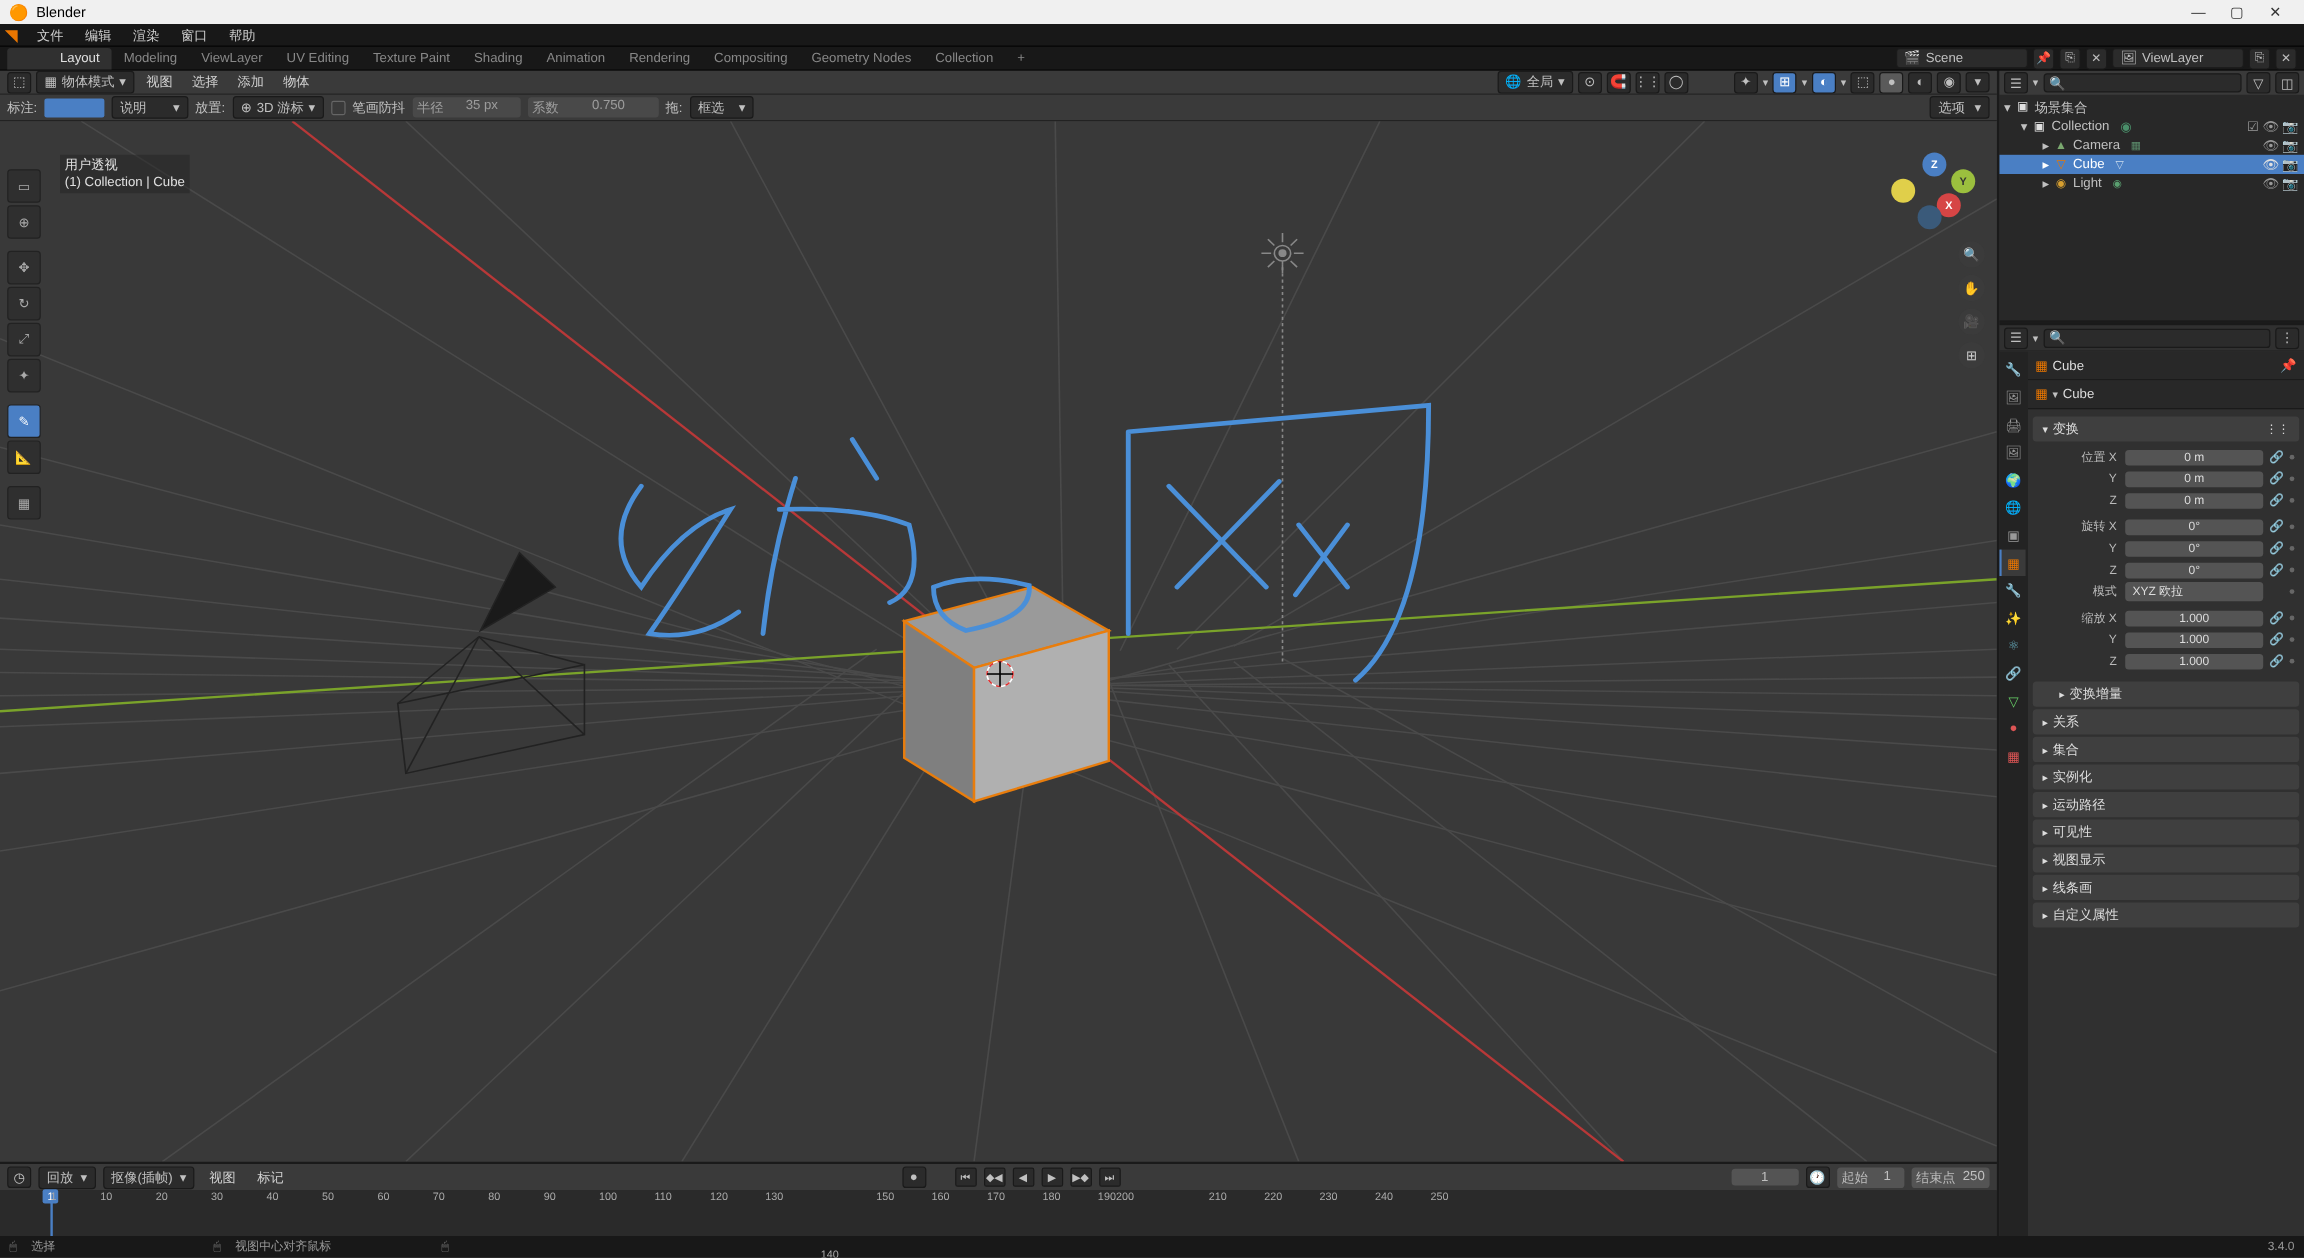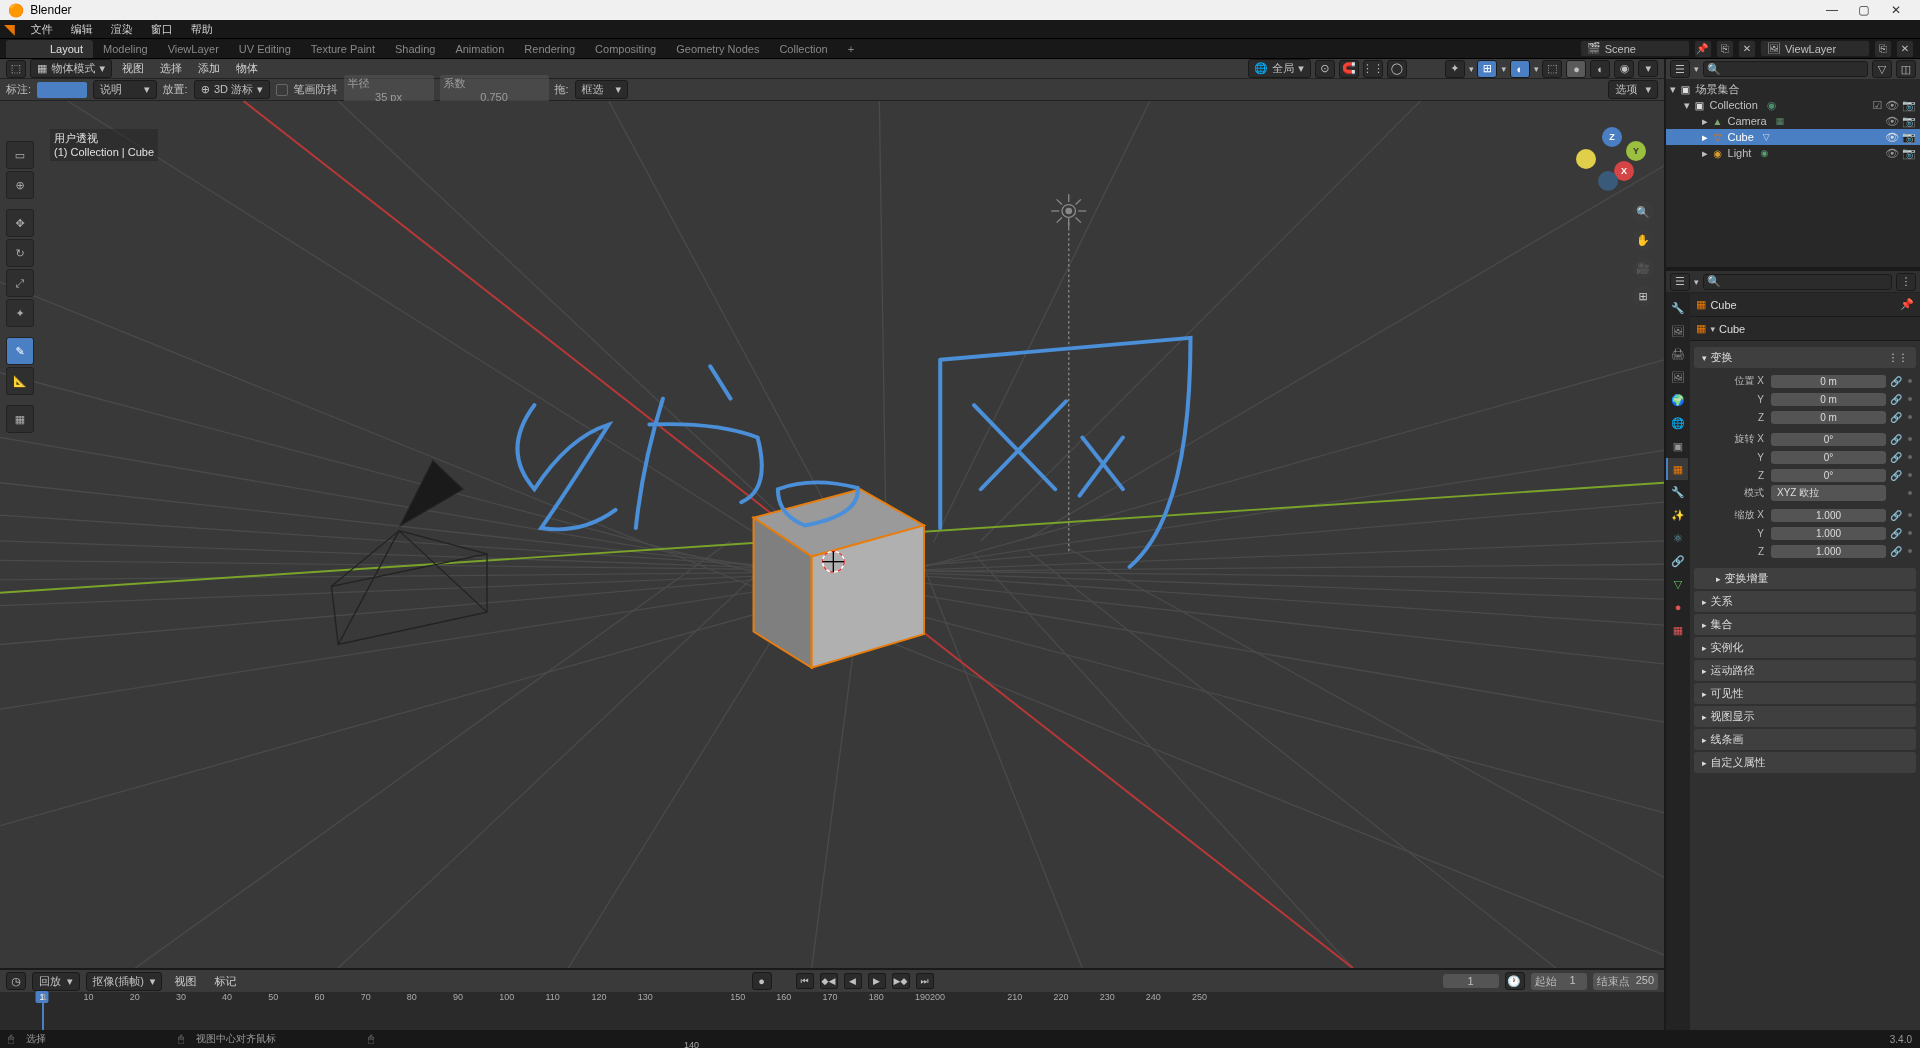--- a/index.html
+++ b/index.html
@@ -22,21 +22,21 @@
 .wstabs .right { margin-left: auto; display:flex; align-items:center; gap:4px; }
 .wstabs .scenebox { background:#2b2b2b; border:1px solid #1a1a1a; border-radius:3px; padding:1px 6px; display:flex; align-items:center; gap:4px; min-width:110px;}
 .wstabs .iconbtn { width:18px; height:18px; background:#2b2b2b; border:1px solid #1a1a1a; border-radius:3px; display:flex; align-items:center; justify-content:center; font-size:10px;}
 
 
 .hdr { height: 20px; background: #3a3a3a; display: flex; align-items: center; padding: 0 6px; gap: 4px; border-bottom:1px solid #222;}
 .hdr2 { height: 22px; background: #3a3a3a; display: flex; align-items: center; padding: 0 6px; gap: 6px; border-bottom:1px solid #222;}
 .dropdown { background: #2b2b2b; border:1px solid #1a1a1a; border-radius:3px; padding:1px 6px; display:flex; align-items:center; gap:4px; }
 .textmenu { padding: 2px 6px; color:#d0d0d0; }
 .iconbox { width:20px; height:18px; background:#2b2b2b; border:1px solid #1a1a1a; border-radius:3px; display:flex; align-items:center; justify-content:center; }
-.numfield { background:#545454; border-radius:3px; padding:1px 4px; color:#ddd; display:flex;flex-direction:column; }
+.numfield { background:#545454; border-radius:3px; padding:1px 4px; color:#ddd; display:flex; }
 .numfield .lbl { flex:0 0 auto; padding-right:4px; }
 .numfield .val { flex:1; text-align:center; }
 .annobox { background:#4a7fc4; height:16px; width:50px; border-radius:2px;}
 .chk { width:12px; height:12px; border:1px solid #666; border-radius:2px; display:inline-block; }
 
 
 .main { display:flex; height: calc(1048px - 20px - 19px - 20px - 18px); }
 .viewport-area { flex: 1; display:flex; flex-direction:column; background:#393939; position:relative; border-right:2px solid #1a1a1a;}
 .right-col { width: 254px; display:flex; flex-direction:column; background:#303030;}
 

